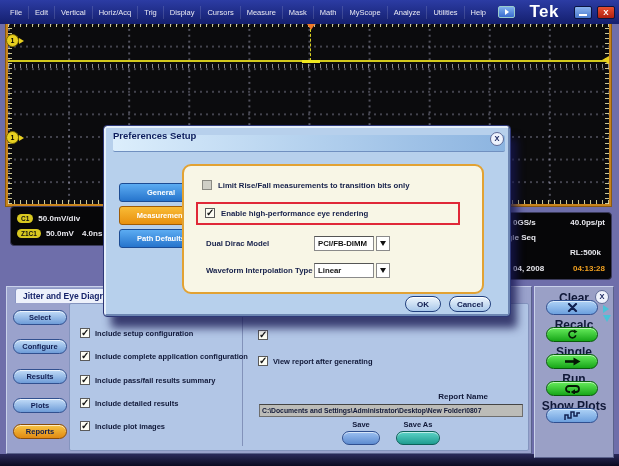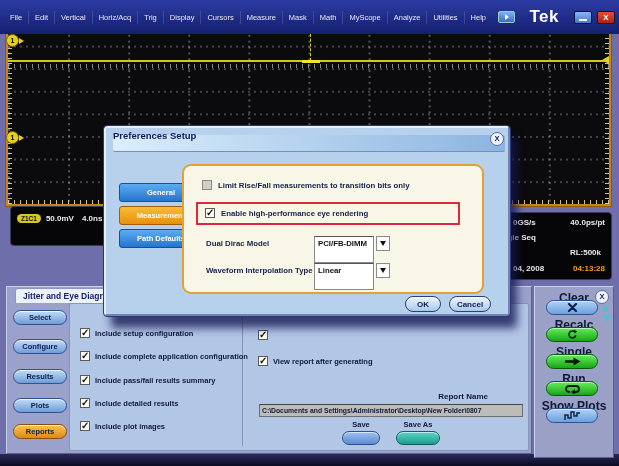--- a/index.html
+++ b/index.html
@@ -2,21 +2,21 @@
 <html><head>
 <meta charset="utf-8">
 <style>
   * { margin:0; padding:0; box-sizing:border-box; }
   html,body { width:619px; height:466px; overflow:hidden; background:#0e0e2a;
     font-family:"Liberation Sans", sans-serif; }
   .abs { position:absolute; }
   #stage { position:relative; width:619px; height:466px; }
 
   
-  #menubar { left:0; top:0; width:619px; height:34px;
+  #menubar { left:0; top:0; width:619px; height:24px;
     background:linear-gradient(#2c3ca4,#141f6e); display:flex; align-items:center;
     padding:0 4px; z-index:50; }
   .menu-item { color:#e9e9f2; font-size:7.5px; padding:0 6px; height:13px; line-height:13px;
     border-right:1px solid rgba(255,255,255,0.14); white-space:nowrap; cursor:default; }
   #menu-extra { width:17px; height:12px; margin-left:6px; background:linear-gradient(#7fb0ee,#3a6cd0);
     border-radius:2px; border:1px solid #9cc; display:flex; align-items:center; justify-content:center; }
   #menu-extra .tri { width:0; height:0; border-left:4px solid #fff; border-top:3px solid transparent; border-bottom:3px solid transparent; }
   #brand { margin-left:auto; color:#fff; font-size:17px; font-weight:bold; letter-spacing:0.5px; padding-right:10px; }
   .winbtn { width:18px; height:13px; border-radius:2px; margin-left:5px;
     display:flex; align-items:center; justify-content:center; border:1px solid #0a1440; }
@@ -132,21 +132,21 @@
     font-size:7.5px; font-weight:bold; color:#fff; line-height:18px;
     background:linear-gradient(#5cacf2,#2674cc); border:1px solid #1c4c94; }
   .dlg-tab.sel { background:linear-gradient(#f9bc36,#e8900e); border-color:#a05c06; }
   #dlg-body { left:76px; top:36px; width:302px; height:130px; background:#f8f6e6;
     border:2px solid #e2a233; border-radius:9px; }
   .dlg-cb-row { position:absolute; display:flex; align-items:center; }
   .dlg-cb-label { margin-left:6px; font-size:7.8px; font-weight:bold; color:#16204a; white-space:nowrap; }
   #red-box { left:12px; top:36px; width:264px; height:23px; border:2px solid #e02838; z-index:2; }
   .dd-label { position:absolute; font-size:7.8px; font-weight:bold; color:#16204a; }
   .dd { position:absolute; display:flex; }
-  .dd-value { width:60px; height:27px; background:#fff; border:1px solid #8a8a8a;
+  .dd-value { width:60px; height:15px; background:#fff; border:1px solid #8a8a8a;
     border-top-color:#555; font-size:7.8px; font-weight:bold; color:#111; line-height:13px; padding:0 3px; }
   .dd-arrow { width:14px; height:15px; background:#fff; border:1px solid #8a8a8a; margin-left:2px;
     display:flex; align-items:center; justify-content:center; }
   .dd-arrow .tri { width:0; height:0; border-top:5px solid #111; border-left:3.5px solid transparent; border-right:3.5px solid transparent; }
   .dlg-btn { position:absolute; height:16px; border-radius:8px; text-align:center;
     font-size:8px; font-weight:bold; color:#0f1c50; line-height:15px;
     background:linear-gradient(#eef6fd,#a9c8ea); border:1px solid #22407e;
     box-shadow:inset 0 1px 0 #fff; }
   #dlg-ok { left:299px; top:168px; width:36px; }
   #dlg-cancel { left:343px; top:168px; width:42px; }
@@ -196,20 +196,24 @@
     <div class="ch-marker abs" style="top:11px">1</div>
     <div class="ch-marker abs" style="top:108px">1</div>
     <div id="marker-ref-right" class="abs"></div>
     <div id="trig-arrow" class="abs"></div>
     <div id="trig-line" class="abs"></div>
     <div id="trig-bar" class="abs"></div>
   </div>
 
   <div id="readout-left" class="readout-box abs">
     <div class="ro-row">
+      <span class="badge">C1</span>
+      <span class="ro-text">50.0mV/div</span>
+    </div>
+    <div class="ro-row">
       <span class="badge">Z1C1</span>
       <span class="ro-text">50.0mV</span>
       <span class="ro-text">4.0ns</span>
     </div>
   </div>
 
   <div id="readout-right" class="readout-box abs">
     <span class="line" style="left:24px; top:5px">0GS/s</span>
     <span class="line" style="right:6px; top:5px">40.0ps/pt</span>
     <span class="line" style="left:6px; top:20px">Single Seq</span>

